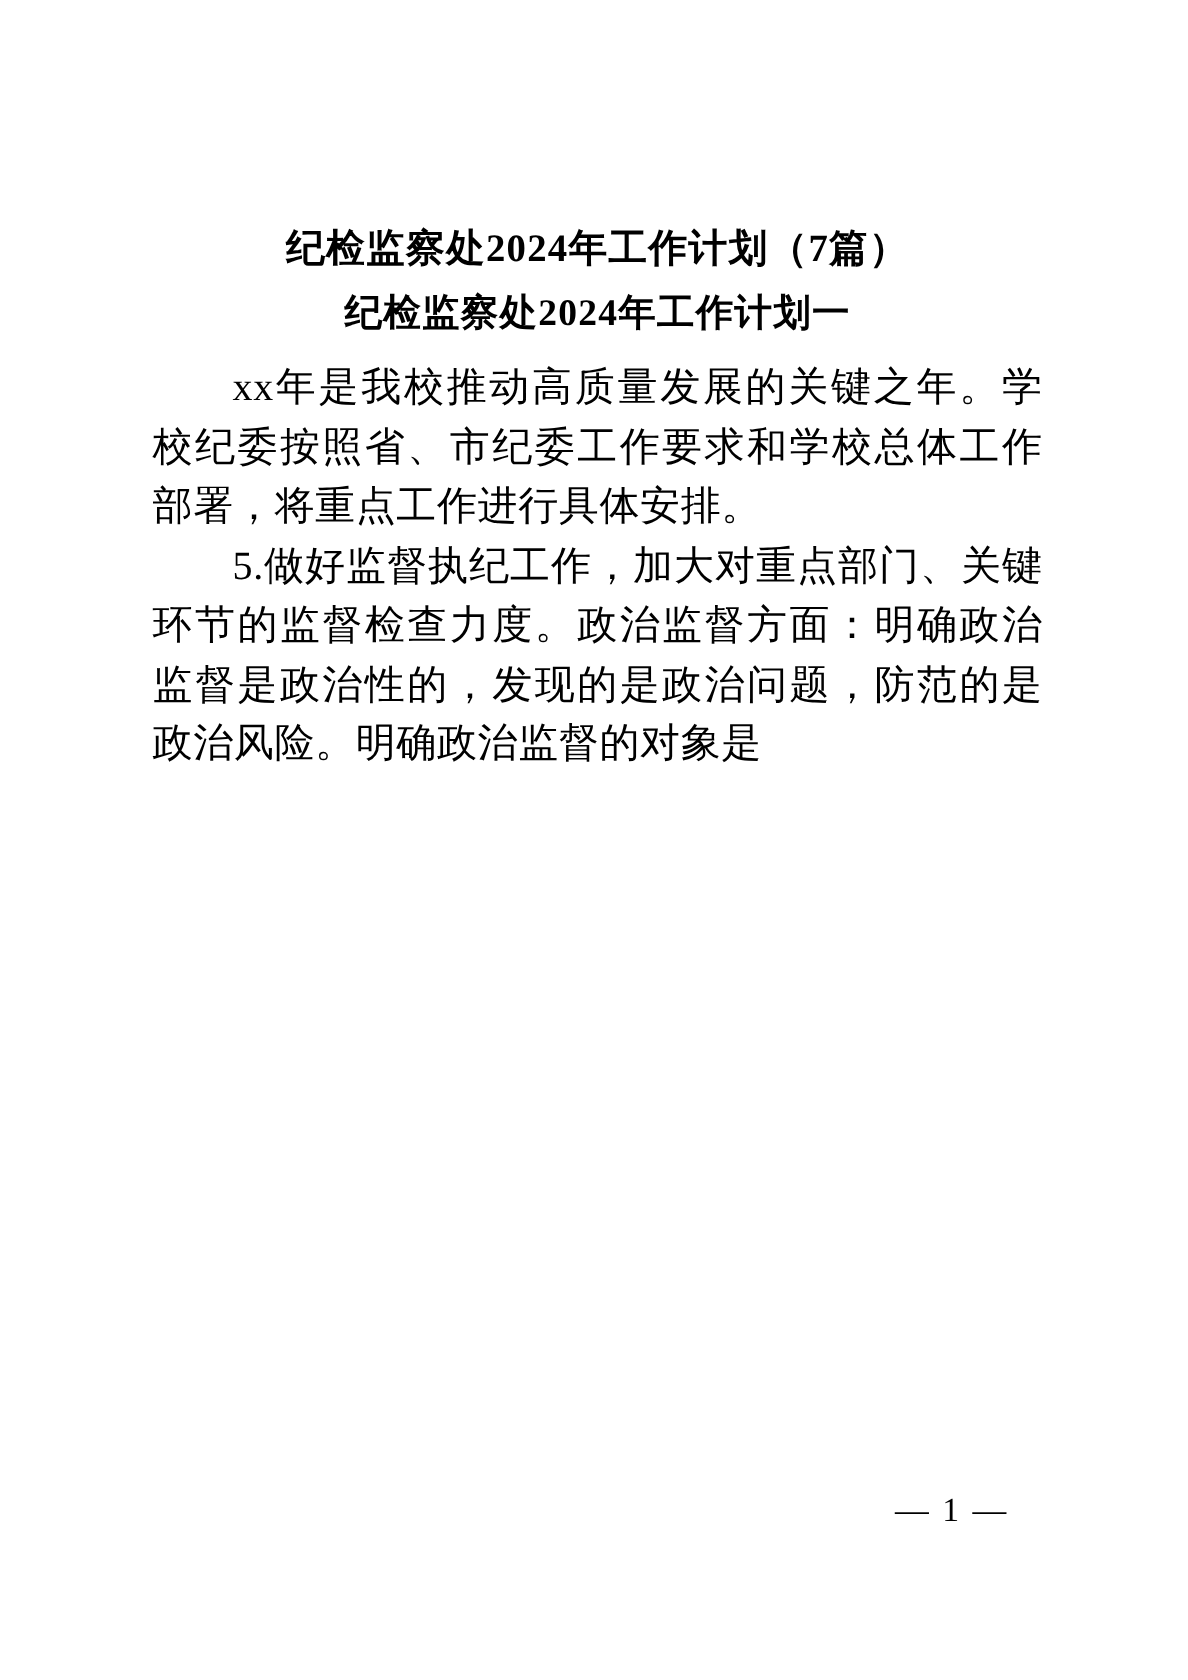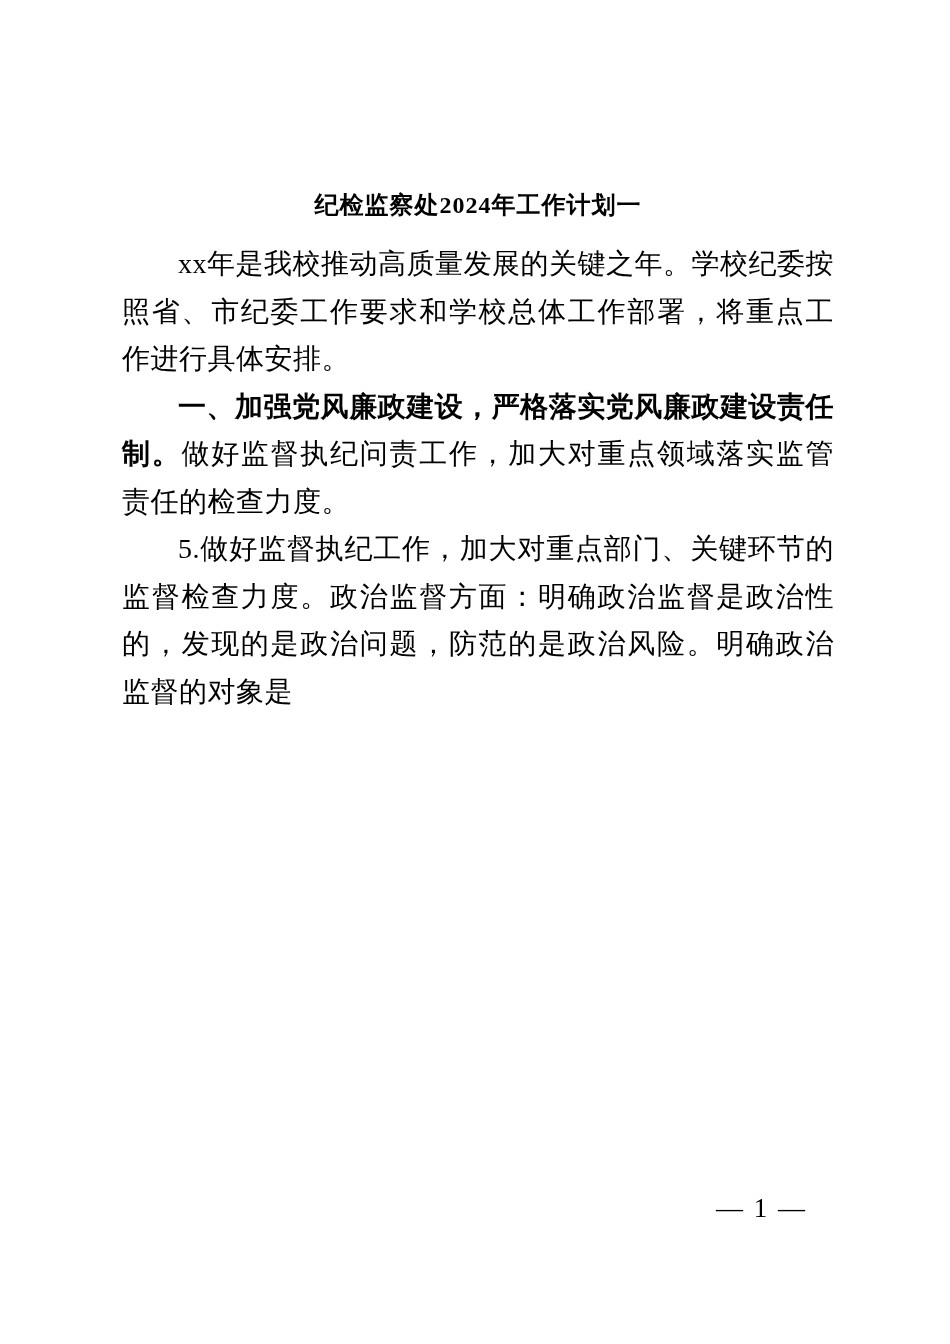--- a/index.html
+++ b/index.html
@@ -26,30 +26,30 @@
     margin: 0;
     font-size: 31px;
     line-height: 46px;
     font-weight: bold;
     text-align: center;
     font-family: "Liberation Serif", serif;
     letter-spacing: 1px;
   }
   .doc-subtitle {
     margin: 6px 0 12px 0;
-    font-size: 24px;
+    font-size: 30px;
     line-height: 46px;
     font-weight: bold;
     text-align: center;
     font-family: "Liberation Serif", serif;
     letter-spacing: 1px;
   }
   .para {
     margin: 0;
-    font-size: 28px;
+    font-size: 32px;
     line-height: 47.5px;
     text-indent: 2em;
     text-align: justify;
     letter-spacing: 0.5px;
     font-family: "Liberation Serif", serif;
   }
   .para .lead-bold {
     font-weight: bold;
     font-family: "Liberation Sans", sans-serif;
   }
@@ -62,21 +62,21 @@
     font-family: "Liberation Serif", serif;
     color: #000000;
     letter-spacing: 2px;
   }
 </style>
 </head>
 <body>
 
 <div class="page">
   <div class="doc">
+    <h1 class="doc-title">纪检监察处2024年工作计划（7篇）</h1>
     <h2 class="doc-subtitle">纪检监察处2024年工作计划一</h2>
     <div>
         <p class="para">xx年是我校推动高质量发展的关键之年。学校纪委按照省、市纪委工作要求和学校总体工作部署，将重点工作进行具体安排。</p>
-        <p class="para"><span class="lead-bold">一、加强党风廉政建设，严格落实党风廉政建设责任制。</span>做好监督执纪问责工作，加大对重点领域落实监管责任的检查力度。</p>
         <p class="para">5.做好监督执纪工作，加大对重点部门、关键环节的监督检查力度。政治监督方面：明确政治监督是政治性的，发现的是政治问题，防范的是政治风险。明确政治监督的对象是</p>
       </div>
   </div>
   <div class="page-footer">— 1 —</div>
 </div>
 
 </body></html>

